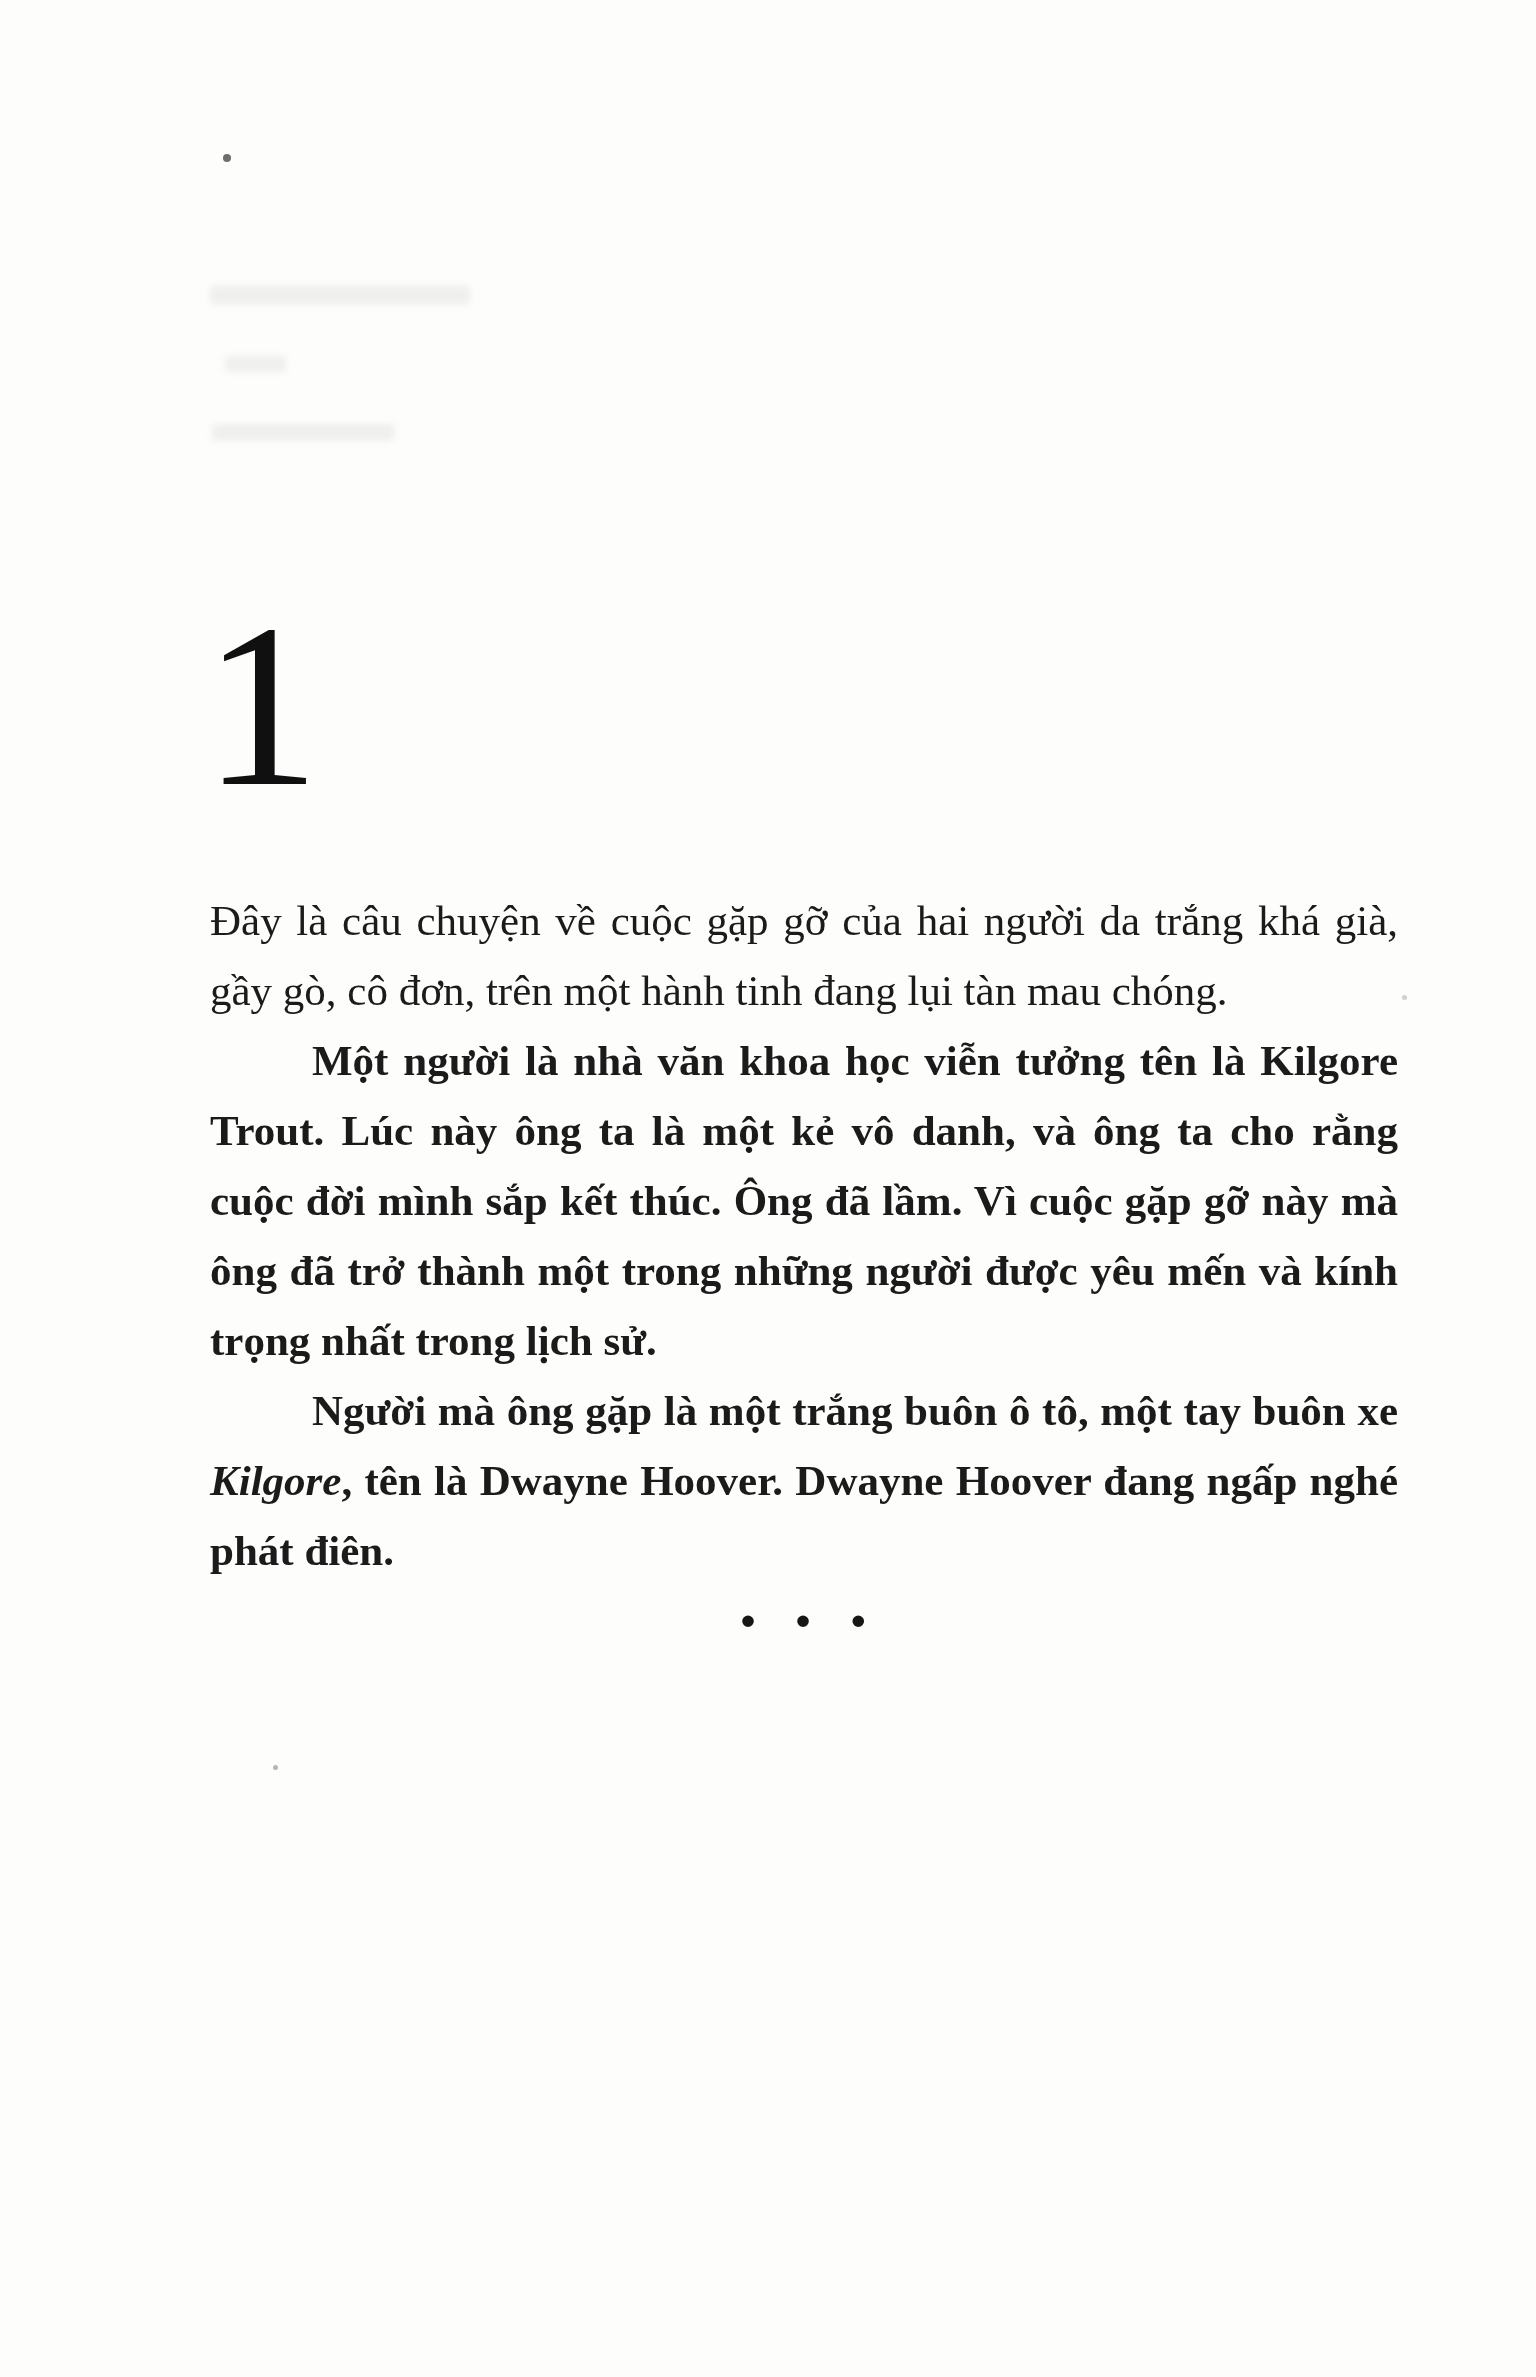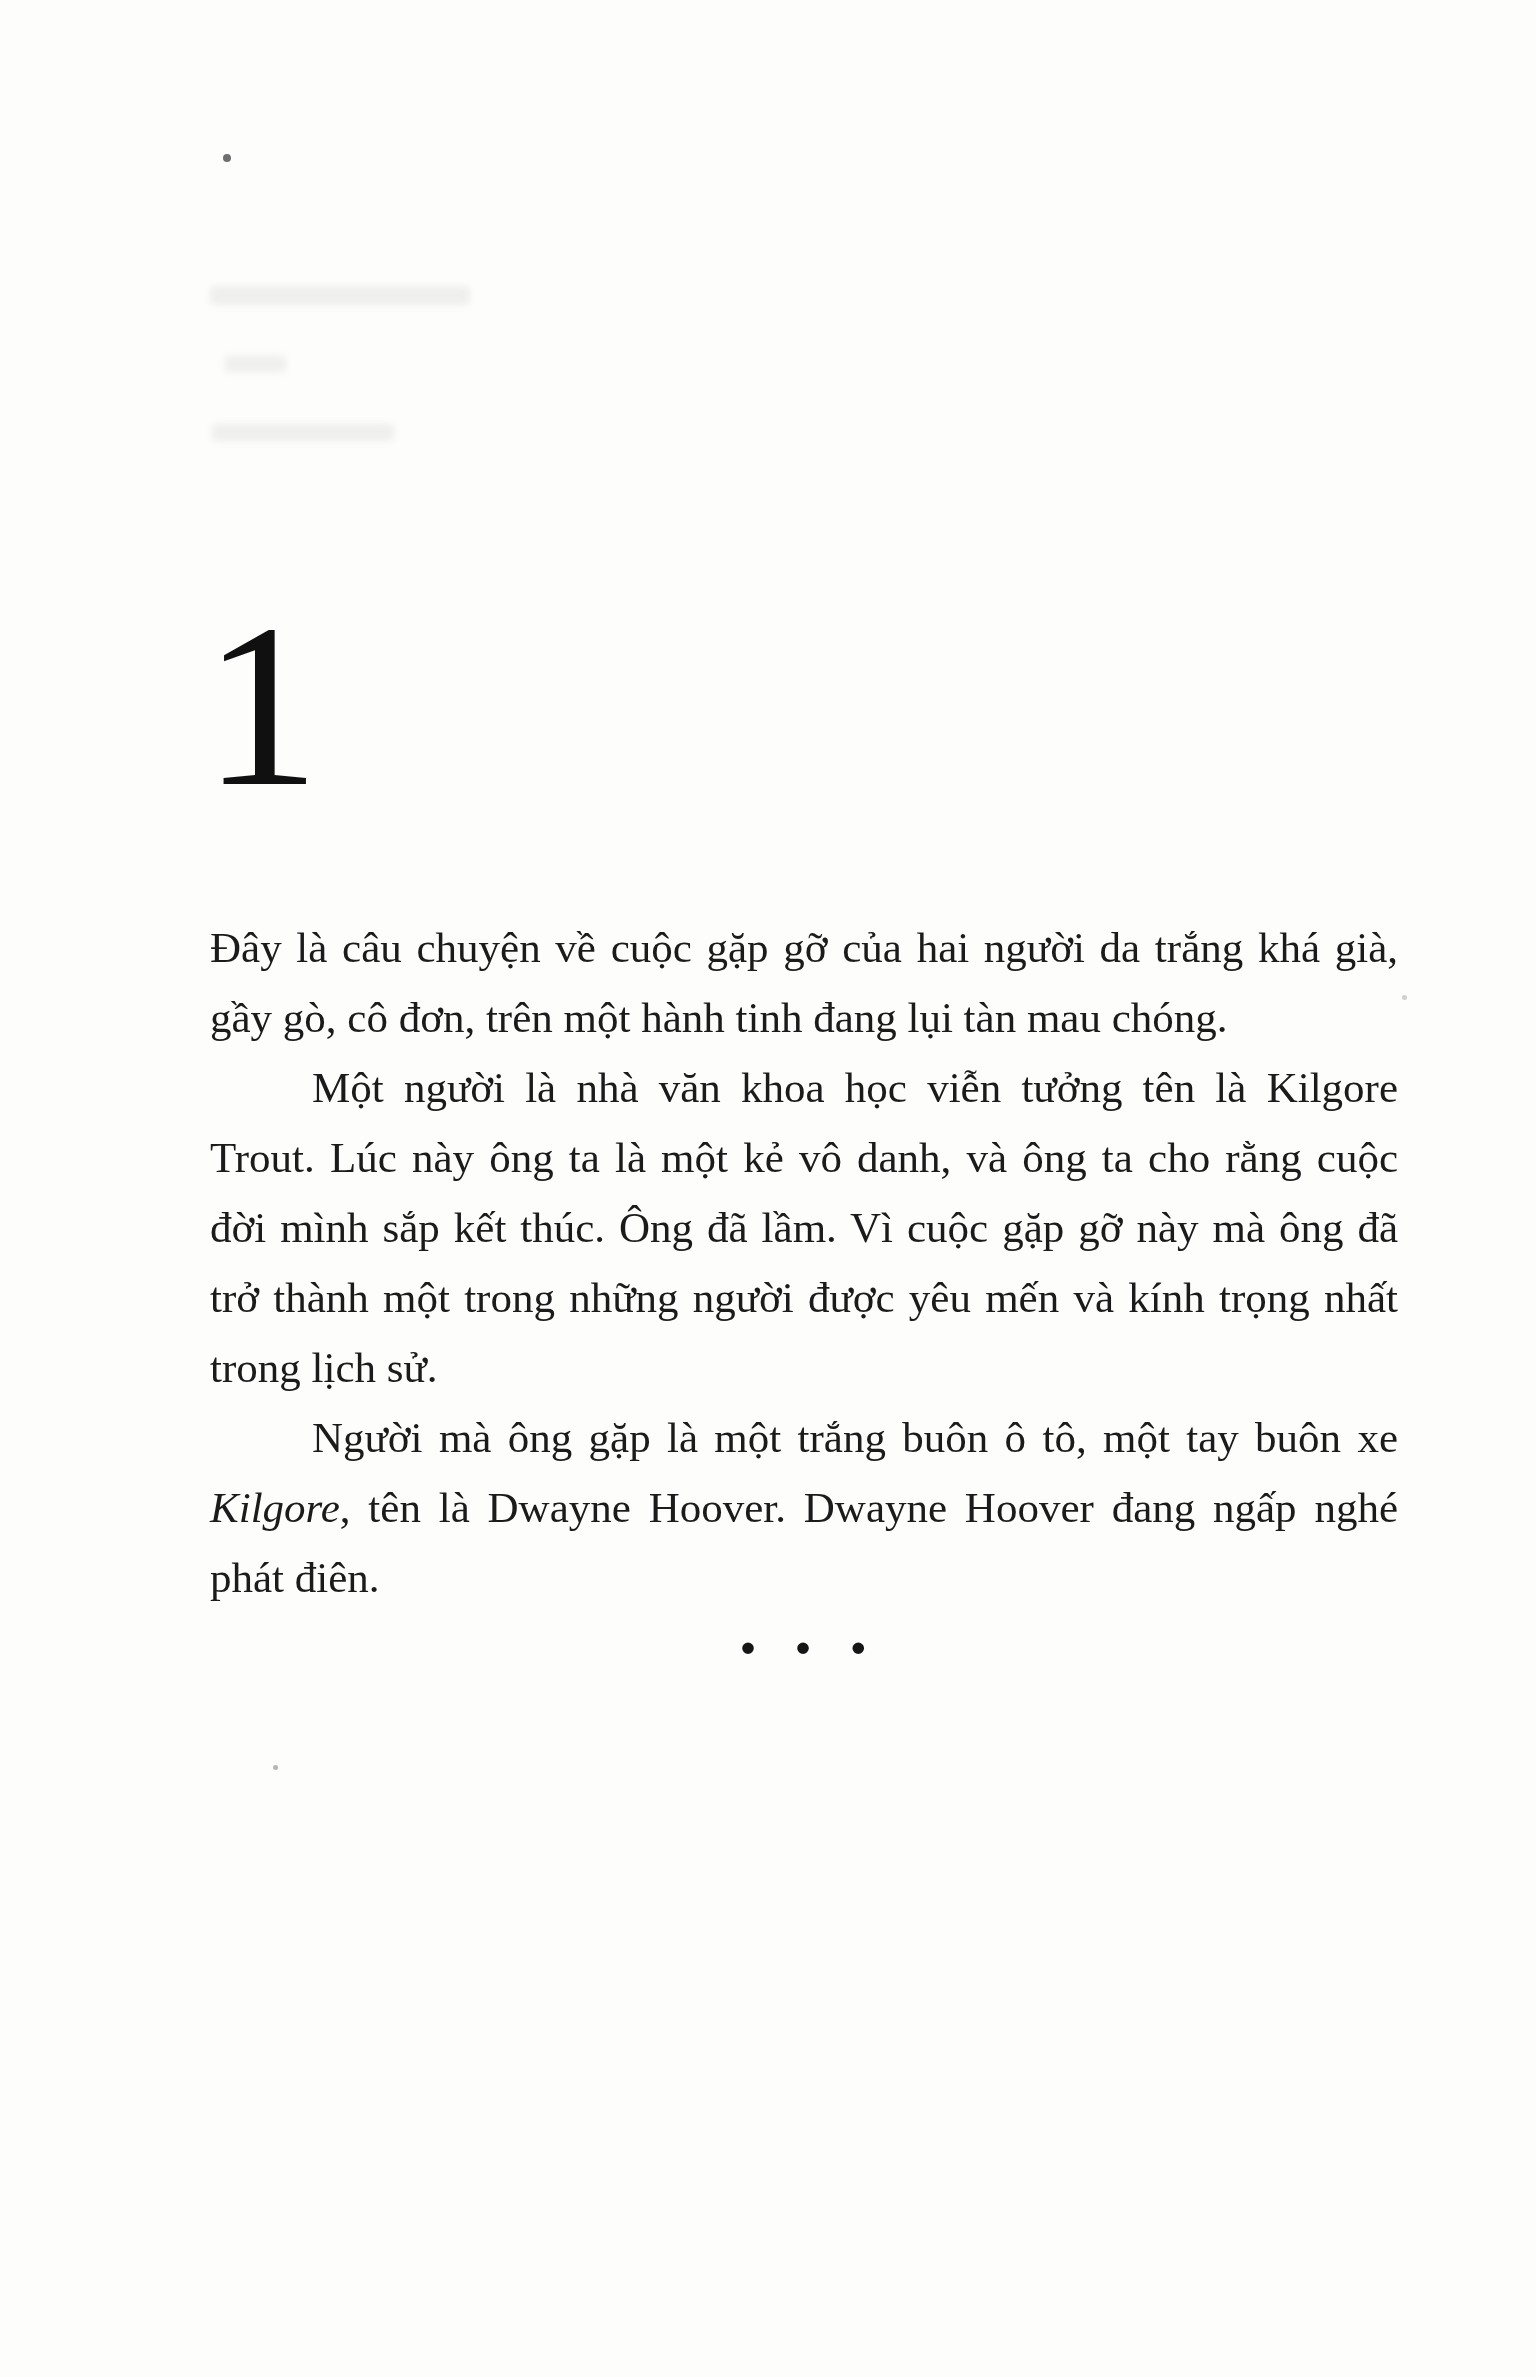--- a/index.html
+++ b/index.html
@@ -30,30 +30,30 @@
     font-size: 234px;
     line-height: 1;
     font-weight: 400;
     color: #101010;
   }
 
   
   .text-block {
     position: absolute;
     left: 210px;
-    top: 913px;
+    top: 886px;
     width: 1188px;
     font-size: 43px;
     line-height: 70px;
     text-align: justify;
     color: var(--ink, #1b1b1b);
   }
 
   .para { margin: 0; }
-  .para.indent { text-indent: 102px; }
+  .para.indent { text-indent: 102px; font-weight: bold; }
 
   .para em { font-style: italic; }
 
   .separator {
     text-align: center;
     text-indent: 0;
     font-size: 43px;
     line-height: 70px;
     font-weight: bold;
     word-spacing: 26px;

